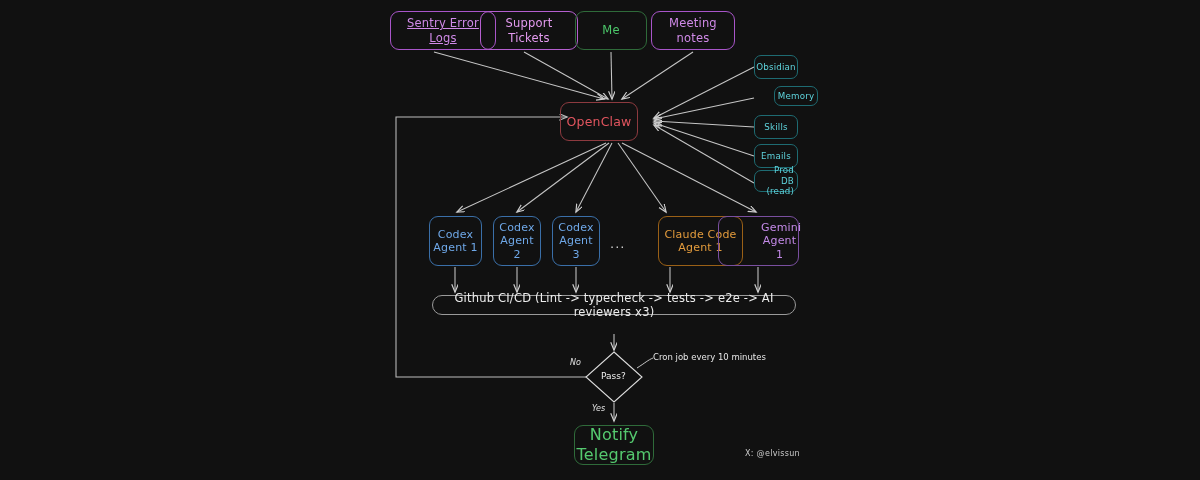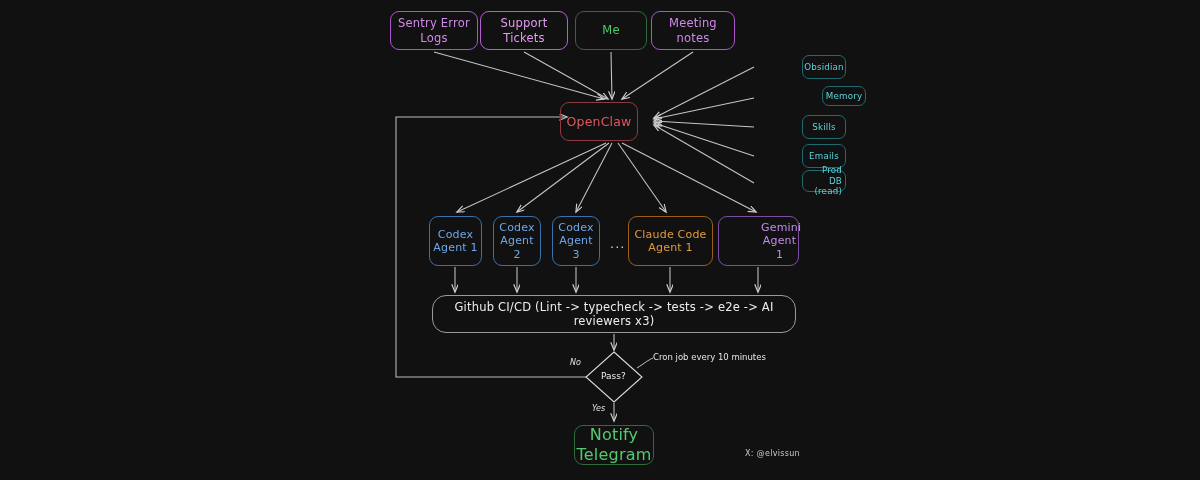--- a/index.html
+++ b/index.html
@@ -43,23 +43,23 @@
     letter-spacing: 0.2px;
     font-family: "DejaVu Sans", sans-serif;
   }
   .node span { display: block; width: 100%; padding: 0 3px; }
 
   
   .c-purple  { border-color: #a855c9; color: #d08ae8; }
   .c-magenta { border-color: #b45fcf; color: #e49bf0; }
   .c-green   { border-color: #2f6b3a; color: #4cc76a; }
   .c-red     { border-color: #8d3a3f; color: #e2555f; }
-  .c-teal    { border-color: #1e6b72; color: #5fd4dd; margin-left: 48px; }
+  .c-teal    { border-color: #1e6b72; color: #5fd4dd; }
   .c-blue    { border-color: #3a6fa8; color: #6fa8e8; }
-  .c-orange  { border-color: #9a6016; color: #e39b3c; }
+  .c-orange  { border-color: #9a6016; color: #e39b3c; margin-left: 30px; }
   .c-violet  { border-color: #7a4fa0; color: #c48ae8; padding-left: 42px; }
   .c-grey    { border-color: #9a9a9a; color: #ededed; }
   .c-gdark   { border-color: #2f6b3a; color: #55c96f; }
 
   
   .src      { height: 39px; font-size: 11.5px; }
   .openclaw { font-size: 12.5px; }
   .tool     { font-size: 8.7px; border-radius: 7px; border-width: 1.2px; }
   .agent    { font-size: 11px; }
   .pipeline { font-size: 11.5px; border-radius: 14px; }
@@ -158,24 +158,24 @@
      Notify Telegram --&gt;
     <path d="M614,403 L614,421" stroke="#c6c6c6" stroke-width="1.05" fill="none" marker-end="url(#ah)"></path>
 
     
     <path d="M637,368 C645,363 648,360 653,358" stroke="#c6c6c6" stroke-width="1" fill="none"></path>
 
     
     <polygon points="614,352 642,377 614,402 586,377" fill="none" stroke="#dcdcdc" stroke-width="1.1"></polygon>
   </svg>
 
-  <div class="node src c-purple" style="left:390px; top:11px; width:88px;">
+  <div class="node src c-purple" style="left:390px; top:11px; width:106px;text-decoration:underline;">
     <span>Sentry Error Logs</span>
   </div>
-  <div class="node src c-magenta" style="left:480px; top:11px; width:88px;">
+  <div class="node src c-magenta" style="left:480px; top:11px; width:98px;">
     <span>Support Tickets</span>
   </div>
   <div class="node src c-purple" style="left:651px; top:11px; width:84px;">
     <span>Meeting notes</span>
   </div>
   <div class="node src c-green" style="left:575px; top:11px; width:72px;">
     <span>Me</span>
   </div>
 
   <div class="node openclaw c-red" style="left:560px; top:102px; width:78px; height:39px;">
@@ -215,21 +215,21 @@
   <div class="ellipsis" style="left:610px; top:237px;">...</div>
 
   <div class="node agent c-orange" style="left:628px; top:216px; width:85px; height:50px; white-space:pre-line;">
     <span style="white-space:pre-line;">Claude Code
 Agent 1</span>
   </div>
   <div class="node agent c-violet" style="left:718px; top:216px; width:81px; height:50px;">
     <span>Gemini Agent 1</span>
   </div>
 
-  <div class="node pipeline c-grey" style="left:432px; top:295px; width:364px; height:38px;">
+  <div class="node pipeline c-grey" style="left:432px; top:295px; width:364px; height:20px;">
     <span>Github CI/CD (Lint -&gt; typecheck -&gt; tests -&gt; e2e -&gt; AI reviewers x3)</span>
   </div>
 
   <div class="diamond-label" style="left:601px; top:371px;text-align:right;">Pass?</div>
   <div class="edge-label" style="left:570px; top:358px;">No</div>
   <div class="edge-label" style="left:592px; top:404px;">Yes</div>
 
   <div class="annotation" style="left:653px; top:352px;">Cron job every 10 minutes</div>
 
   <div class="node notify c-gdark" style="left:574px; top:425px; width:80px; height:40px;">

